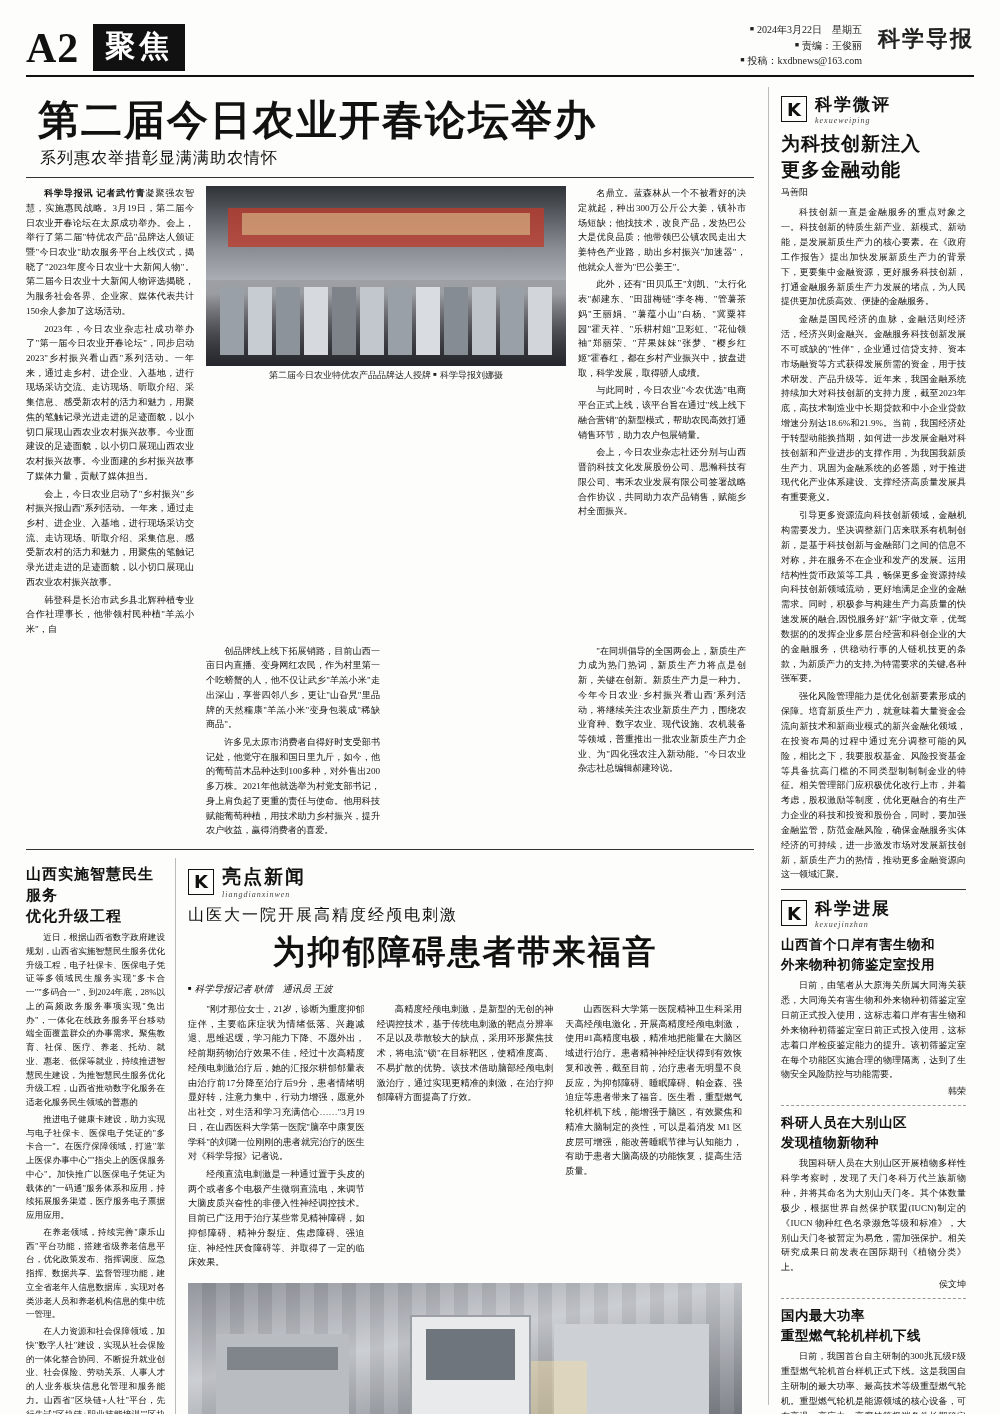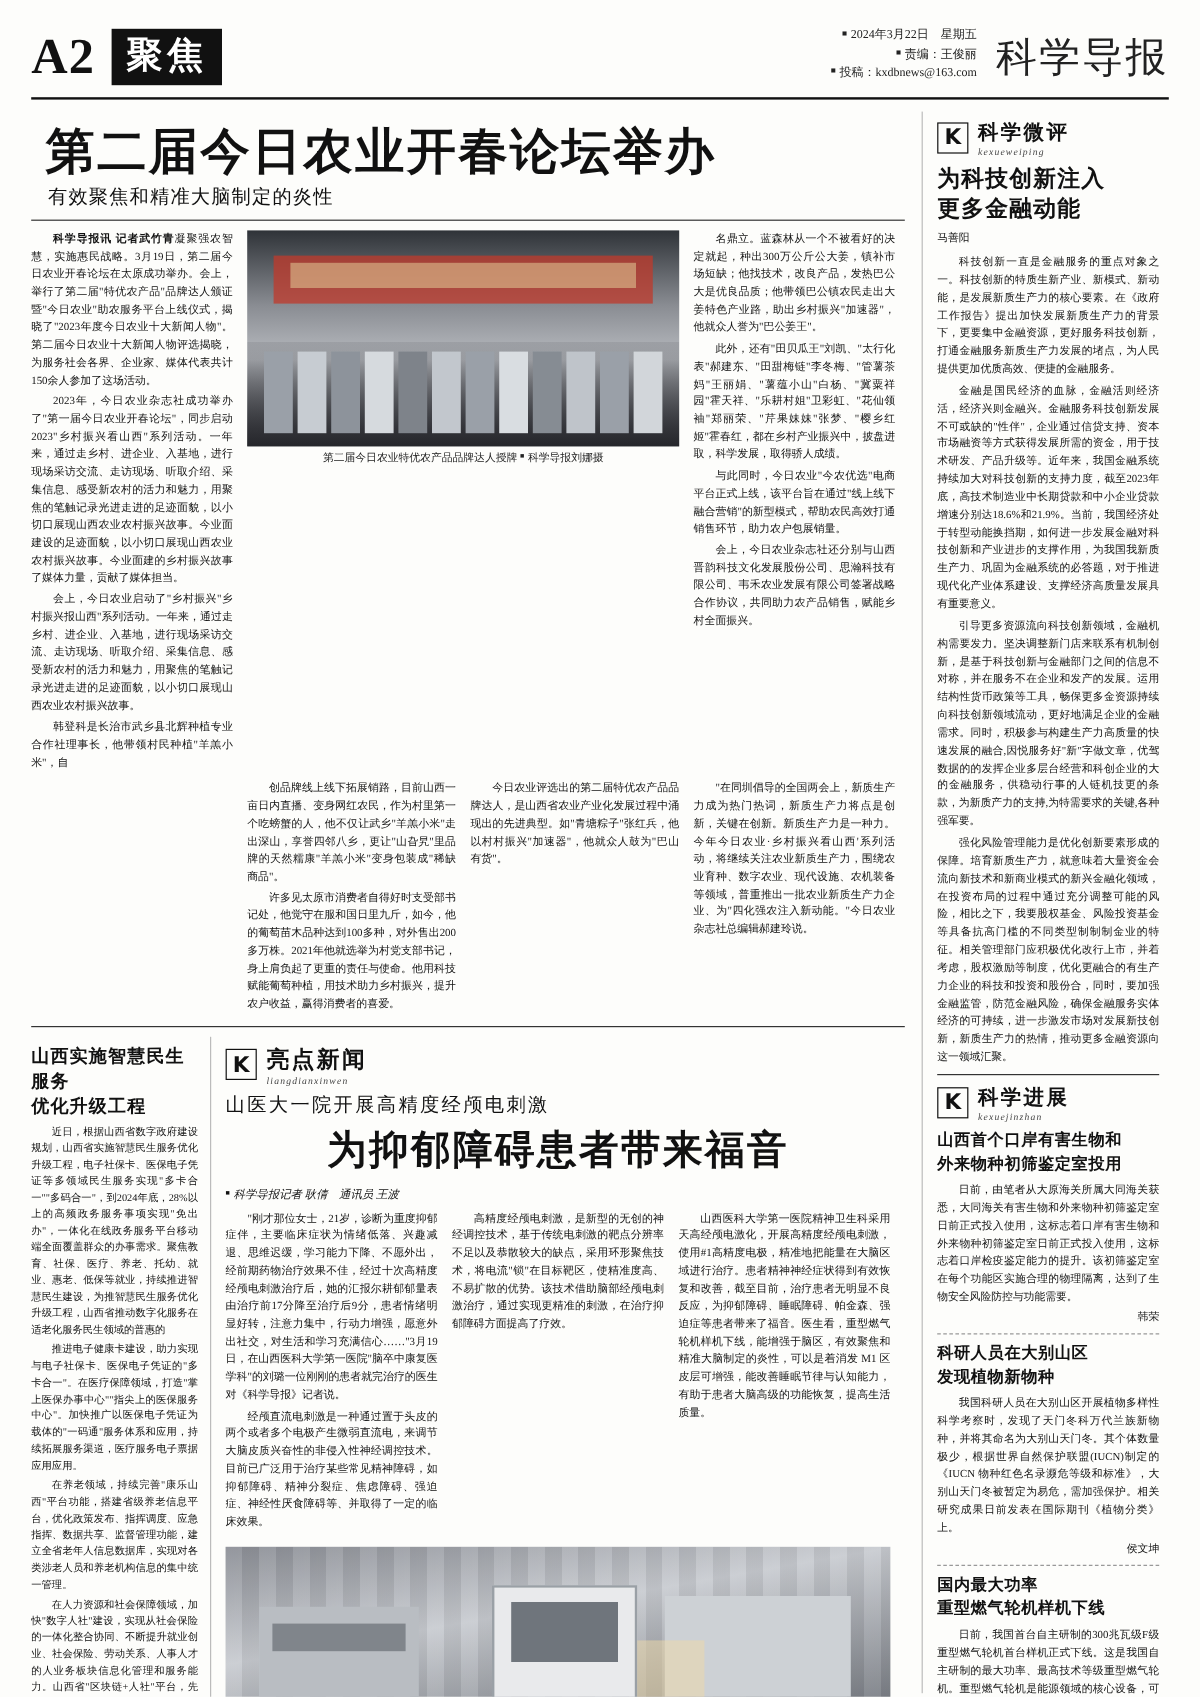--- a/index.html
+++ b/index.html
@@ -16,21 +16,21 @@
 
   
   .masthead { display:flex; align-items:flex-start; justify-content:space-between; border-bottom:2px solid #111; padding-bottom:6px; }
   .mh-left { display:flex; align-items:flex-end; gap:14px; }
   .page-num { font-size:42px; font-weight:bold; letter-spacing:1px; line-height:1; font-family:"Liberation Serif",serif; }
   .section-badge { background:#111; color:#fff; font-size:30px; font-weight:bold; padding:2px 12px 4px; letter-spacing:4px; position:relative; top:2px;
       font-family:"DejaVu Sans", sans-serif; }
   .mh-right { text-align:right; font-size:10px; line-height:1.55; color:#222; display:flex; gap:16px; align-items:flex-start;}
   .mh-meta span { display:block; }
   .mh-meta .sq::before { content:"■"; font-size:7px; margin-right:3px; position:relative; top:-2px;}
-  .paper-name { font-size:34px; font-weight:normal; letter-spacing:2px; font-family:"DejaVu Sans", sans-serif; }
+  .paper-name { font-size:22px; font-weight:bold; letter-spacing:2px; font-family:"DejaVu Sans", sans-serif; }
 
   
   .body-grid { display:flex; gap:14px; margin-top:10px; height:1318px; }
   .col-main { width:728px; position:relative; }
   .col-side { width:198px; border-left:1px solid #bbb; padding-left:12px; position:relative; }
 
   
   .headline { font-size:41px; font-weight:bold; letter-spacing:2px; line-height:1.15; font-family:"DejaVu Sans", sans-serif; margin:10px 0 4px 12px;}
   .subhead { font-size:16px; letter-spacing:1px; margin:0 0 8px 14px; font-family:"DejaVu Sans", sans-serif;}
   .rule { border-bottom:1px solid #333; margin:4px 0 8px; }
@@ -87,21 +87,21 @@
       </div>
       <div class="paper-name">科学导报</div>
     </div>
   </div>
 
   <div class="body-grid">
 
     <div class="col-main">
 
       <div class="headline">第二届今日农业开春论坛举办</div>
-      <div class="subhead">有效聚焦和精准大脑制定的炎性</div>
+      <div class="subhead">系列惠农举措彰显满满助农情怀</div>
       <div class="rule"></div>
 
       <div style="display:flex; gap:12px;">
         <div style="width:168px;" class="flow">
           <p><span class="lead">科学导报讯 记者武竹青</span><span>凝聚强农智慧，实施惠民战略。3月19日，第二届今日农业开春论坛在太原成功举办。会上，举行了第二届"特优农产品"品牌达人颁证暨"今日农业"助农服务平台上线仪式，揭晓了"2023年度今日农业十大新闻人物"。第二届今日农业十大新闻人物评选揭晓，为服务社会各界、企业家、媒体代表共计150余人参加了这场活动。</span></p>
           <p>2023年，今日农业杂志社成功举办了"第一届今日农业开春论坛"，同步启动2023"乡村振兴看山西"系列活动。一年来，通过走乡村、进企业、入基地，进行现场采访交流、走访现场、听取介绍、采集信息、感受新农村的活力和魅力，用聚焦的笔触记录光进走进的足迹面貌，以小切口展现山西农业农村振兴故事。今业面建设的足迹面貌，以小切口展现山西农业农村振兴故事。今业面建的乡村振兴故事了媒体力量，贡献了媒体担当。</p>
           <p>会上，今日农业启动了"乡村振兴"乡村振兴报山西"系列活动。一年来，通过走乡村、进企业、入基地，进行现场采访交流、走访现场、听取介绍、采集信息、感受新农村的活力和魅力，用聚焦的笔触记录光进走进的足迹面貌，以小切口展现山西农业农村振兴故事。</p>
           <p>韩登科是长治市武乡县北辉种植专业合作社理事长，他带领村民种植"羊羔小米"，自</p>
         </div>
 
@@ -139,23 +139,20 @@
         </div>
       </div>
 
       <div style="display:flex; gap:12px; margin-top:4px;">
         <div style="width:168px;" class="flow"></div>
         <div style="width:360px; display:flex; gap:12px;">
           <div style="width:174px;" class="flow">
             <p>创品牌线上线下拓展销路，目前山西一亩日内直播、变身网红农民，作为村里第一个吃螃蟹的人，他不仅让武乡"羊羔小米"走出深山，享誉四邻八乡，更让"山旮旯"里品牌的天然糯康"羊羔小米"变身包装成"稀缺商品"。</p>
             <p>许多见太原市消费者自得好时支受部书记处，他觉守在服和国日里九斤，如今，他的葡萄苗木品种达到100多种，对外售出200多万株。2021年他就选举为村党支部书记，身上肩负起了更重的责任与使命。他用科技赋能葡萄种植，用技术助力乡村振兴，提升农户收益，赢得消费者的喜爱。</p>
           </div>
-          <div style="width:174px;" class="flow">
-            <p>今日农业评选出的第二届特优农产品品牌达人，是山西省农业产业化发展过程中涌现出的先进典型。如"青塘粽子"张红兵，他以村村振兴"加速器"，他就众人鼓为"巴山有货"。</p>
-          </div>
         </div>
         <div style="width:168px;" class="flow">
           <p>"在同圳倡导的全国两会上，新质生产力成为热门热词，新质生产力将点是创新，关键在创新。新质生产力是一种力。今年今日农业·乡村振兴看山西'系列活动，将继续关注农业新质生产力，围绕农业育种、数字农业、现代设施、农机装备等领域，普重推出一批农业新质生产力企业、为"四化强农注入新动能。"今日农业杂志社总编辑郝建玲说。</p>
         </div>
       </div>
 
       <div class="rule" style="margin-top:8px;"></div>
 
       <div style="display:flex; gap:12px;">
 

